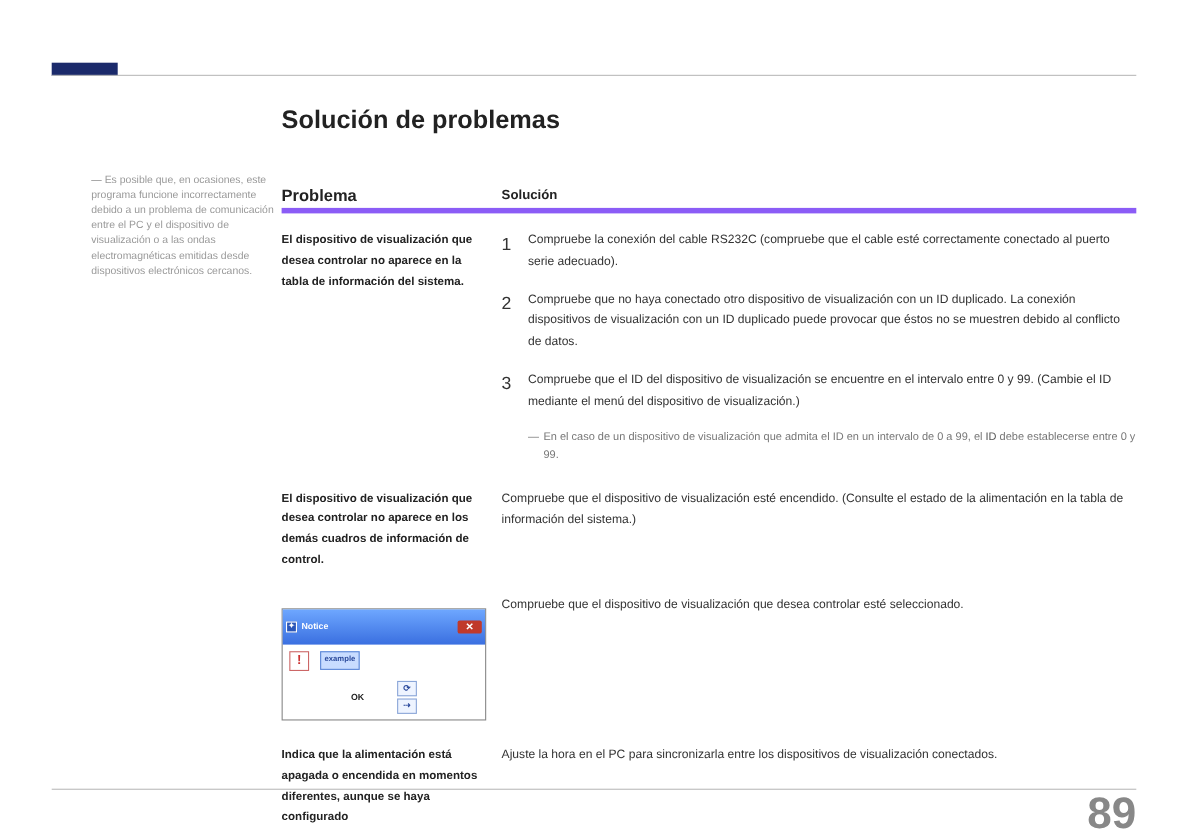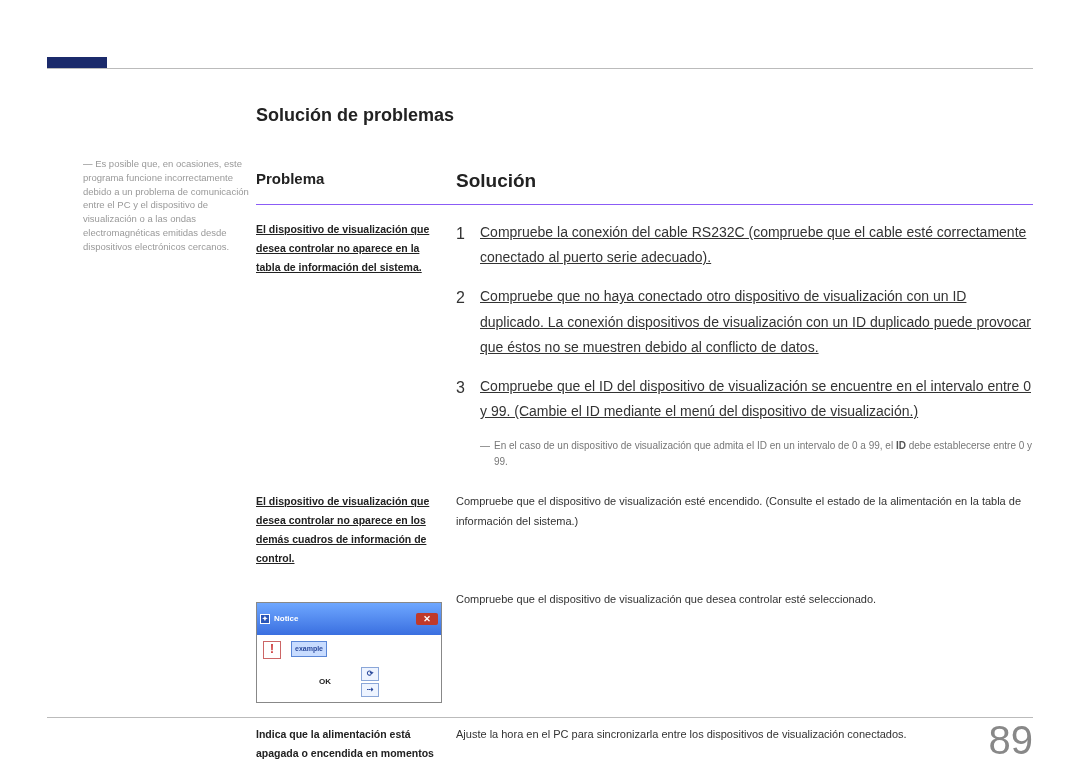--- a/index.html
+++ b/index.html
@@ -1,38 +1,38 @@
 <!DOCTYPE html>
 <html><head>
 <meta charset="utf-8">
 <style>
   * { box-sizing: border-box; margin: 0; padding: 0; }
   html, body { width: 1080px; height: 763px; background: #fff; font-family: "Segoe UI", Arial, sans-serif; color: #333; }
   .page { position: relative; width: 1080px; height: 763px; }
   .accent-bar { position: absolute; left: 47px; top: 57px; width: 60px; height: 12px; background: #1b2a6b; }
   .top-rule { position: absolute; left: 47px; top: 68px; right: 47px; height: 1px; background: #bbb; }
   .bottom-rule { position: absolute; left: 47px; bottom: 45px; right: 47px; height: 1px; background: #bbb; }
-  .page-num { position: absolute; right: 47px; bottom: 0px; font-size: 40px; color: #888; font-weight: 400; }
-  .heading { position: absolute; left: 256px; top: 105px; font-size: 18px; font-weight: 700; color: #222; }
+  .page-num { position: absolute; right: 47px; bottom: 0px; font-size: 40px; color: #888; font-weight: 700; }
+  .heading { position: absolute; left: 256px; top: 95px; font-size: 23px; font-weight: 700; color: #222; }
   .sidenote { position: absolute; left: 55px; top: 157px; width: 175px; font-size: 9.5px; line-height: 1.45; color: #999; margin-left: 28px; }
   .sidenote .dash { color: #888; }
   .content { position: absolute; left: 256px; top: 170px; right: 47px; }
-  .section-head { display: flex; border-bottom: 1px solid #8b5cf6; padding-bottom: 12px; margin-bottom: 15px; }
+  .section-head { display: flex; border-bottom: 5px solid #8b5cf6; padding-bottom: 2px; margin-bottom: 15px; }
   .section-head .col-prob { width: 200px; font-size: 15px; font-weight: 700; color: #222; }
-  .section-head .col-sol { font-size: 19px; font-weight: 700; color: #222; }
+  .section-head .col-sol { font-size: 12px; font-weight: 700; color: #222; }
   .row { display: flex; margin-bottom: 22px; }
   .row .col-prob { width: 200px; padding-right: 15px; font-size: 10.5px; font-weight: 700; color: #222; line-height: 1.8; }
   .row .col-sol { flex: 1; font-size: 11px; color: #333; line-height: 1.8; }
   .num-item { display: flex; margin-bottom: 14px; }
   .num-item .num { width: 24px; font-size: 16px; font-weight: 500; color: #333; flex-shrink: 0; }
-  .num-item .txt { flex: 1; font-size: 14px; color: #333; line-height: 1.8; text-decoration: underline; }
+  .num-item .txt { flex: 1; font-size: 11px; color: #333; line-height: 1.8; }
   .subnote { display: flex; margin-left: 24px; margin-top: 4px; font-size: 10px; color: #777; line-height: 1.6; }
   .subnote .dash { margin-right: 4px; }
-  .subnote .body strong { color: #555; font-weight: 700; }
-  .col-prob .prob-text { display: block; text-decoration: underline; }
+  .subnote .body strong { color: #555; font-weight: 400; }
+  .col-prob .prob-text { display: block; }
 
   
   .dialog-shot { margin-top: 12px; width: 186px; border: 1px solid #888; background: #fff; font-size: 8px; }
   .dialog-shot .titlebar { display: flex; align-items: center; height: 16px; background: linear-gradient(#6ea7ff,#3a6fe0); color: #fff; padding: 16px 3px; }
   .dialog-shot .titlebar .ticon { width: 10px; height: 10px; border: 1px solid #fff; margin-right: 4px; display:flex; align-items:center; justify-content:center; font-size:7px; background:#2a56b8;}
   .dialog-shot .titlebar .spacer { flex: 1; }
   .dialog-shot .titlebar .closebtn { width: 22px; height: 12px; background: #c0392b; color:#fff; display:flex; align-items:center; justify-content:center; font-size:9px; border-radius:2px; }
   .dialog-shot .body { display: flex; padding: 6px; align-items: flex-start; }
   .dialog-shot .body .warnicon { width: 18px; height: 18px; background: #fff; border:1px solid #c66; color:#c33; display:flex; align-items:center; justify-content:center; font-weight:700; font-size:12px; margin-right:6px; flex-shrink:0;}
   .dialog-shot .body .msg { flex:1; color:#2b4a9c; font-size:8px; line-height:1.3; }

